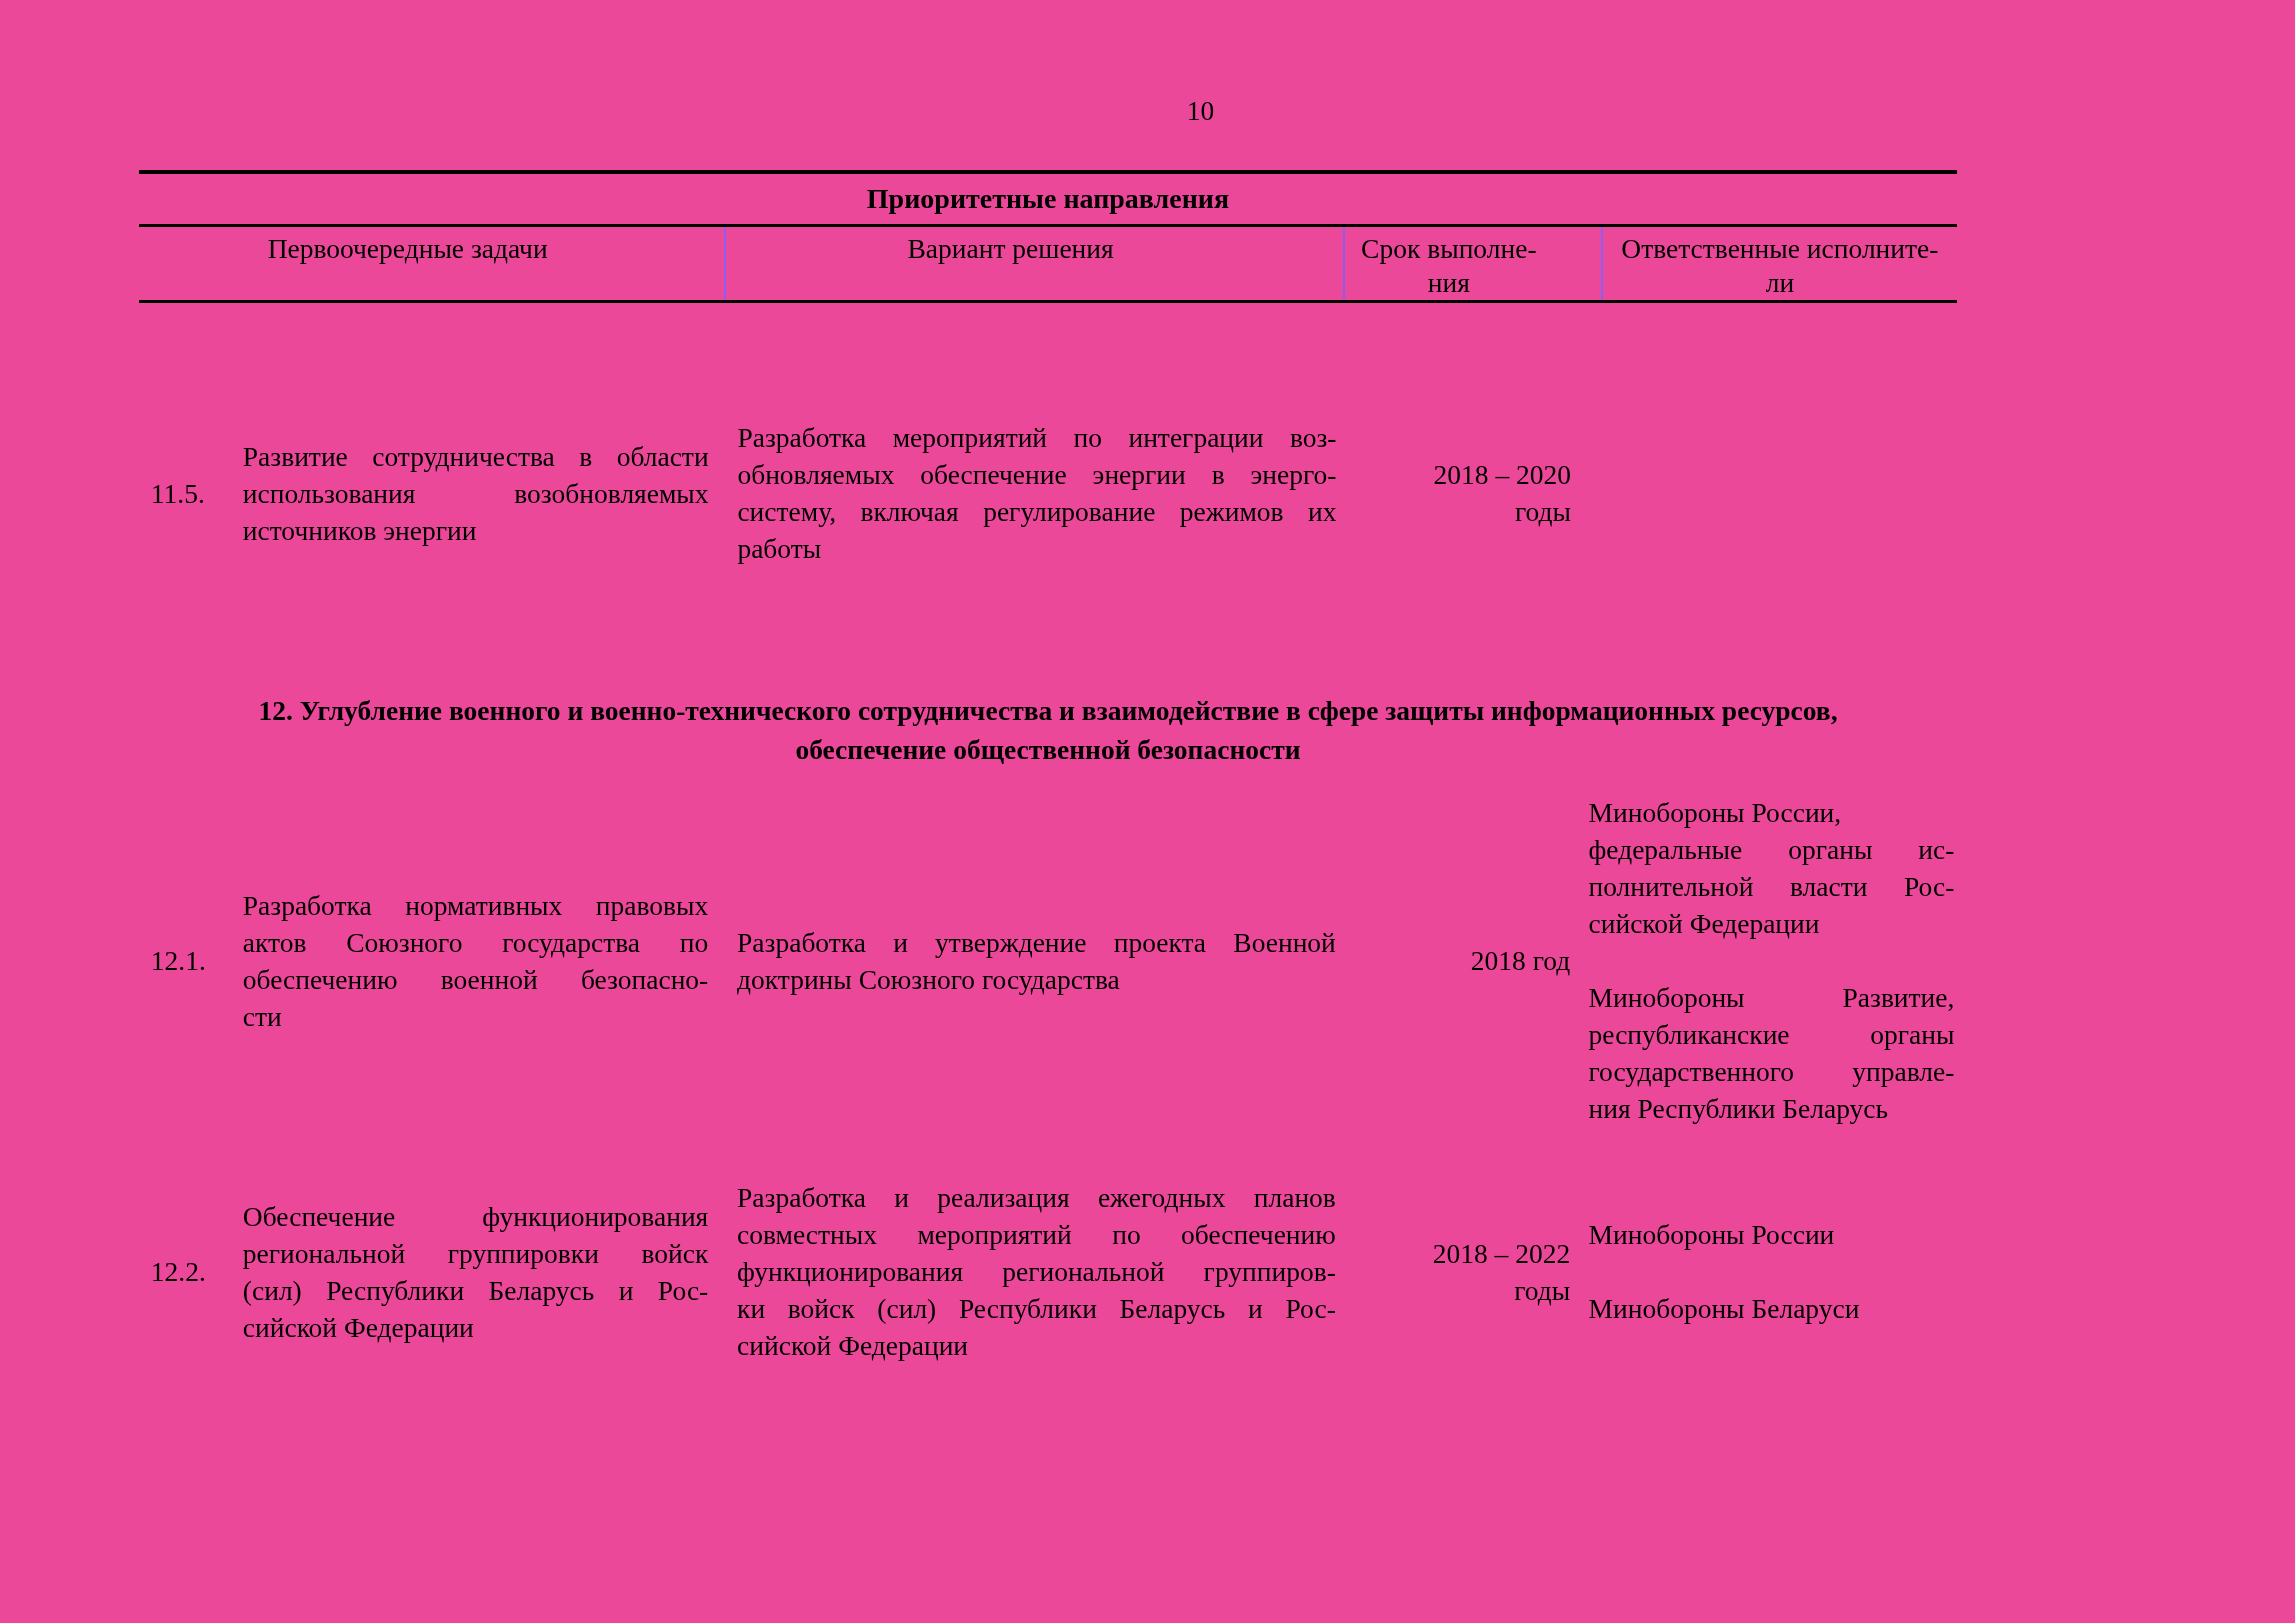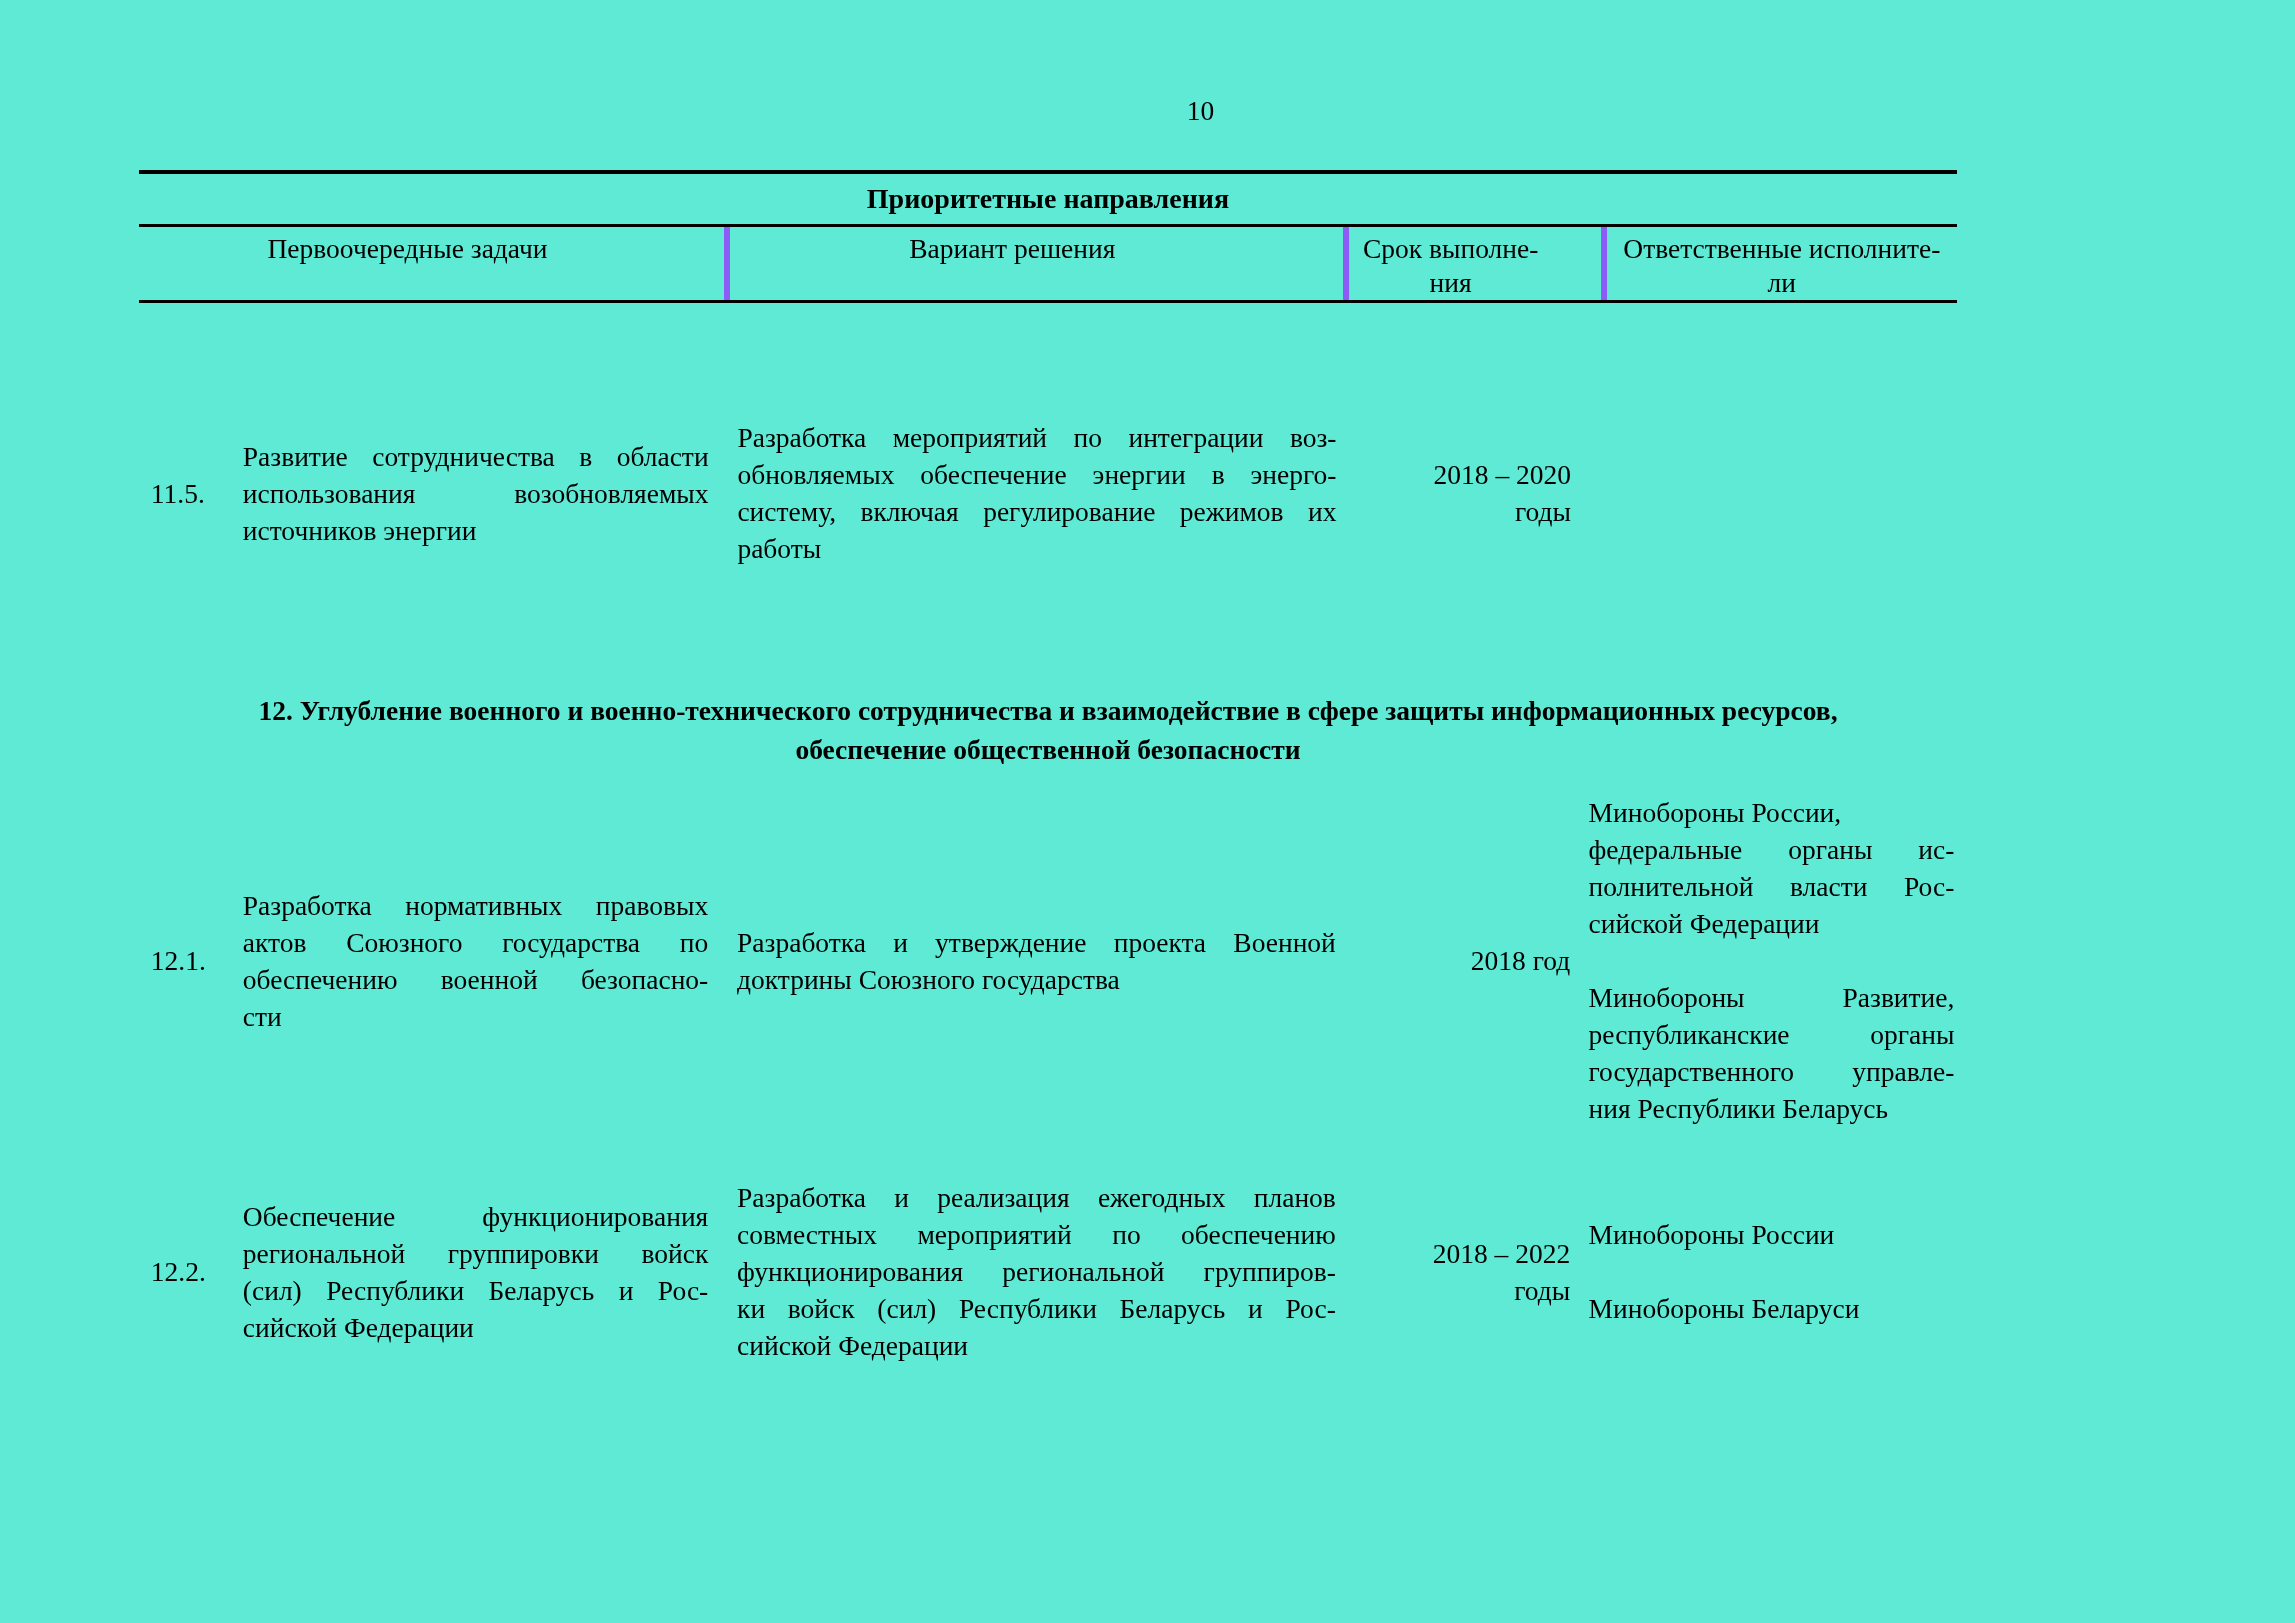--- a/index.html
+++ b/index.html
@@ -1,20 +1,20 @@
 <!DOCTYPE html>
 <html style="font-size:10.5px"><head>
 <meta charset="utf-8">
 <style>
   html, body { margin: 0; padding: 0; background: #888; }
   .page {
     position: relative;
     width: 2295px;
     height: 1623px;
-    background: #5eead4;
+    background: #ec4899;
     color: #000000;
     font-family: "Liberation Serif", "DejaVu Serif", serif;
     font-size: 27.5px;
     line-height: 37px;
     overflow: hidden;
   }
   .page-number {
     position: absolute;
     top: 92px;
     left: 105px;
@@ -45,21 +45,21 @@
     box-sizing: border-box;
     padding-top: 5.2px;
     text-align: center;
     white-space: pre-line;
     line-height: 34px;
   }
   .c1 { width: 584px; }
   .c2 { width: 620px; }
   .c3 { width: 228px; }
   .c4 { width: 387px; }
-  .t-head .c2, .t-head .c3, .t-head .c4 { border-left: 6px solid #8b5cf6; margin-left: 48px; }
+  .t-head .c2, .t-head .c3, .t-head .c4 { border-left: 2px solid #8b5cf6; margin-left: 48px; }
   .t-row { display: flex; align-items: center; }
   .row-115 { min-height: 380px; }
   .row-121 { min-height: 373px; }
   .row-122 { min-height: 249px; }
   .td { box-sizing: border-box; }
   .td.c1 { display: flex; align-items: center; padding-left: 11.8px; }
   .td.c1 .num { flex: 0 0 92px; }
   .td.c1 .txt { flex: 1 1 auto; padding-right: 14.4px; }
   .td.c2 { padding-left: 14.4px; padding-right: 6.5px; }
   .td.c3 { text-align: right; white-space: pre-line; }

